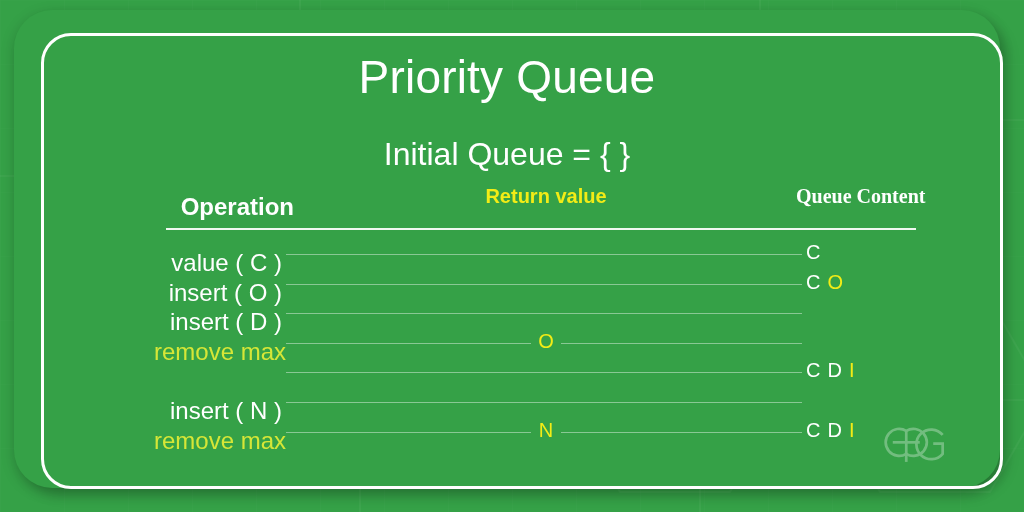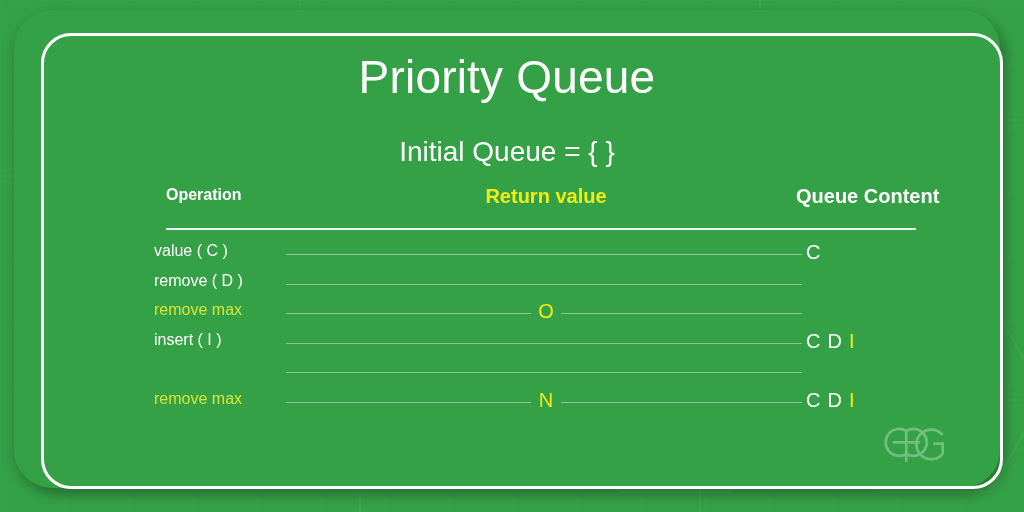--- a/index.html
+++ b/index.html
@@ -77,21 +77,21 @@
     line-height: 1.1;
   }
 
   .subtitle {
     position: absolute;
     left: 0;
     right: 0;
     top: 126px;
     text-align: center;
     color: #ffffff;
-    font-size: 28px;
+    font-size: 32px;
     font-weight: 400;
   }
 
   
   .table-area {
     position: absolute;
     left: 140px;
     top: 172px;
     width: 770px;
     height: 290px;
@@ -104,21 +104,21 @@
   .col-head {
     position: absolute;
     color: #ffffff;
     font-size: 21px;
     font-weight: bold;
     white-space: nowrap;
     top: 0;
   }
   .col-head.op    { left: 12px; }
   .col-head.ret   { left: 0; right: 0; text-align: center; }
-  .col-head.queue { right: 10px; }
+  .col-head.queue { right: 10px; font-family: Liberation Serif, serif; }
 
   .head-rule {
     position: absolute;
     left: 12px;
     right: 8px;
     top: 46px;
     height: 2px;
     background: rgba(255,255,255,0.92);
   }
 
@@ -131,25 +131,25 @@
 
   .row {
     position: relative;
     height: 29.6px;
   }
 
   .op {
     position: absolute;
     left: 0;
     width: 128px;
-    text-align: left;
-    font-size: 16px;
+    text-align: right;
+    font-size: 24px;
     white-space: nowrap;
     color: #ffffff;
-    top: 4px;
+    top: 11px;
   }
   .op.highlight { color: #d6e637; }
 
   .connector {
     position: absolute;
     left: 132px;
     right: 122px;
     top: 16px;
     height: 1px;
     background: rgba(255,255,255,0.42);
@@ -260,35 +260,40 @@
       <div class="head-rule"></div>
 
       <div class="rows" id="rows">
           <div class="row">
             <div class="connector"></div>
             <div class="op">value ( C )</div>
             <div class="queue"><span>C</span></div>
           </div>
           <div class="row">
             <div class="connector"></div>
-            <div class="op">remove ( D )</div>
+            <div class="op">insert ( O )</div>
+            <div class="queue"><span>C</span><span class="hl">O</span></div>
+          </div>
+          <div class="row">
+            <div class="connector"></div>
+            <div class="op">insert ( D )</div>
           </div>
           <div class="row">
             <div class="connector"></div>
             <div class="op highlight">remove max</div>
             <div class="ret-mask" style="width: 30px;"></div>
             <div class="ret">O</div>
           </div>
           <div class="row">
             <div class="connector"></div>
-            <div class="op">insert ( I )</div>
             <div class="queue"><span>C</span><span>D</span><span class="hl">I</span></div>
           </div>
           <div class="row">
             <div class="connector"></div>
+            <div class="op">insert ( N )</div>
           </div>
           <div class="row">
             <div class="connector"></div>
             <div class="op highlight">remove max</div>
             <div class="ret-mask" style="width: 30px;"></div>
             <div class="ret">N</div>
             <div class="queue"><span>C</span><span>D</span><span class="hl">I</span></div>
           </div>
         </div>
     </div>

